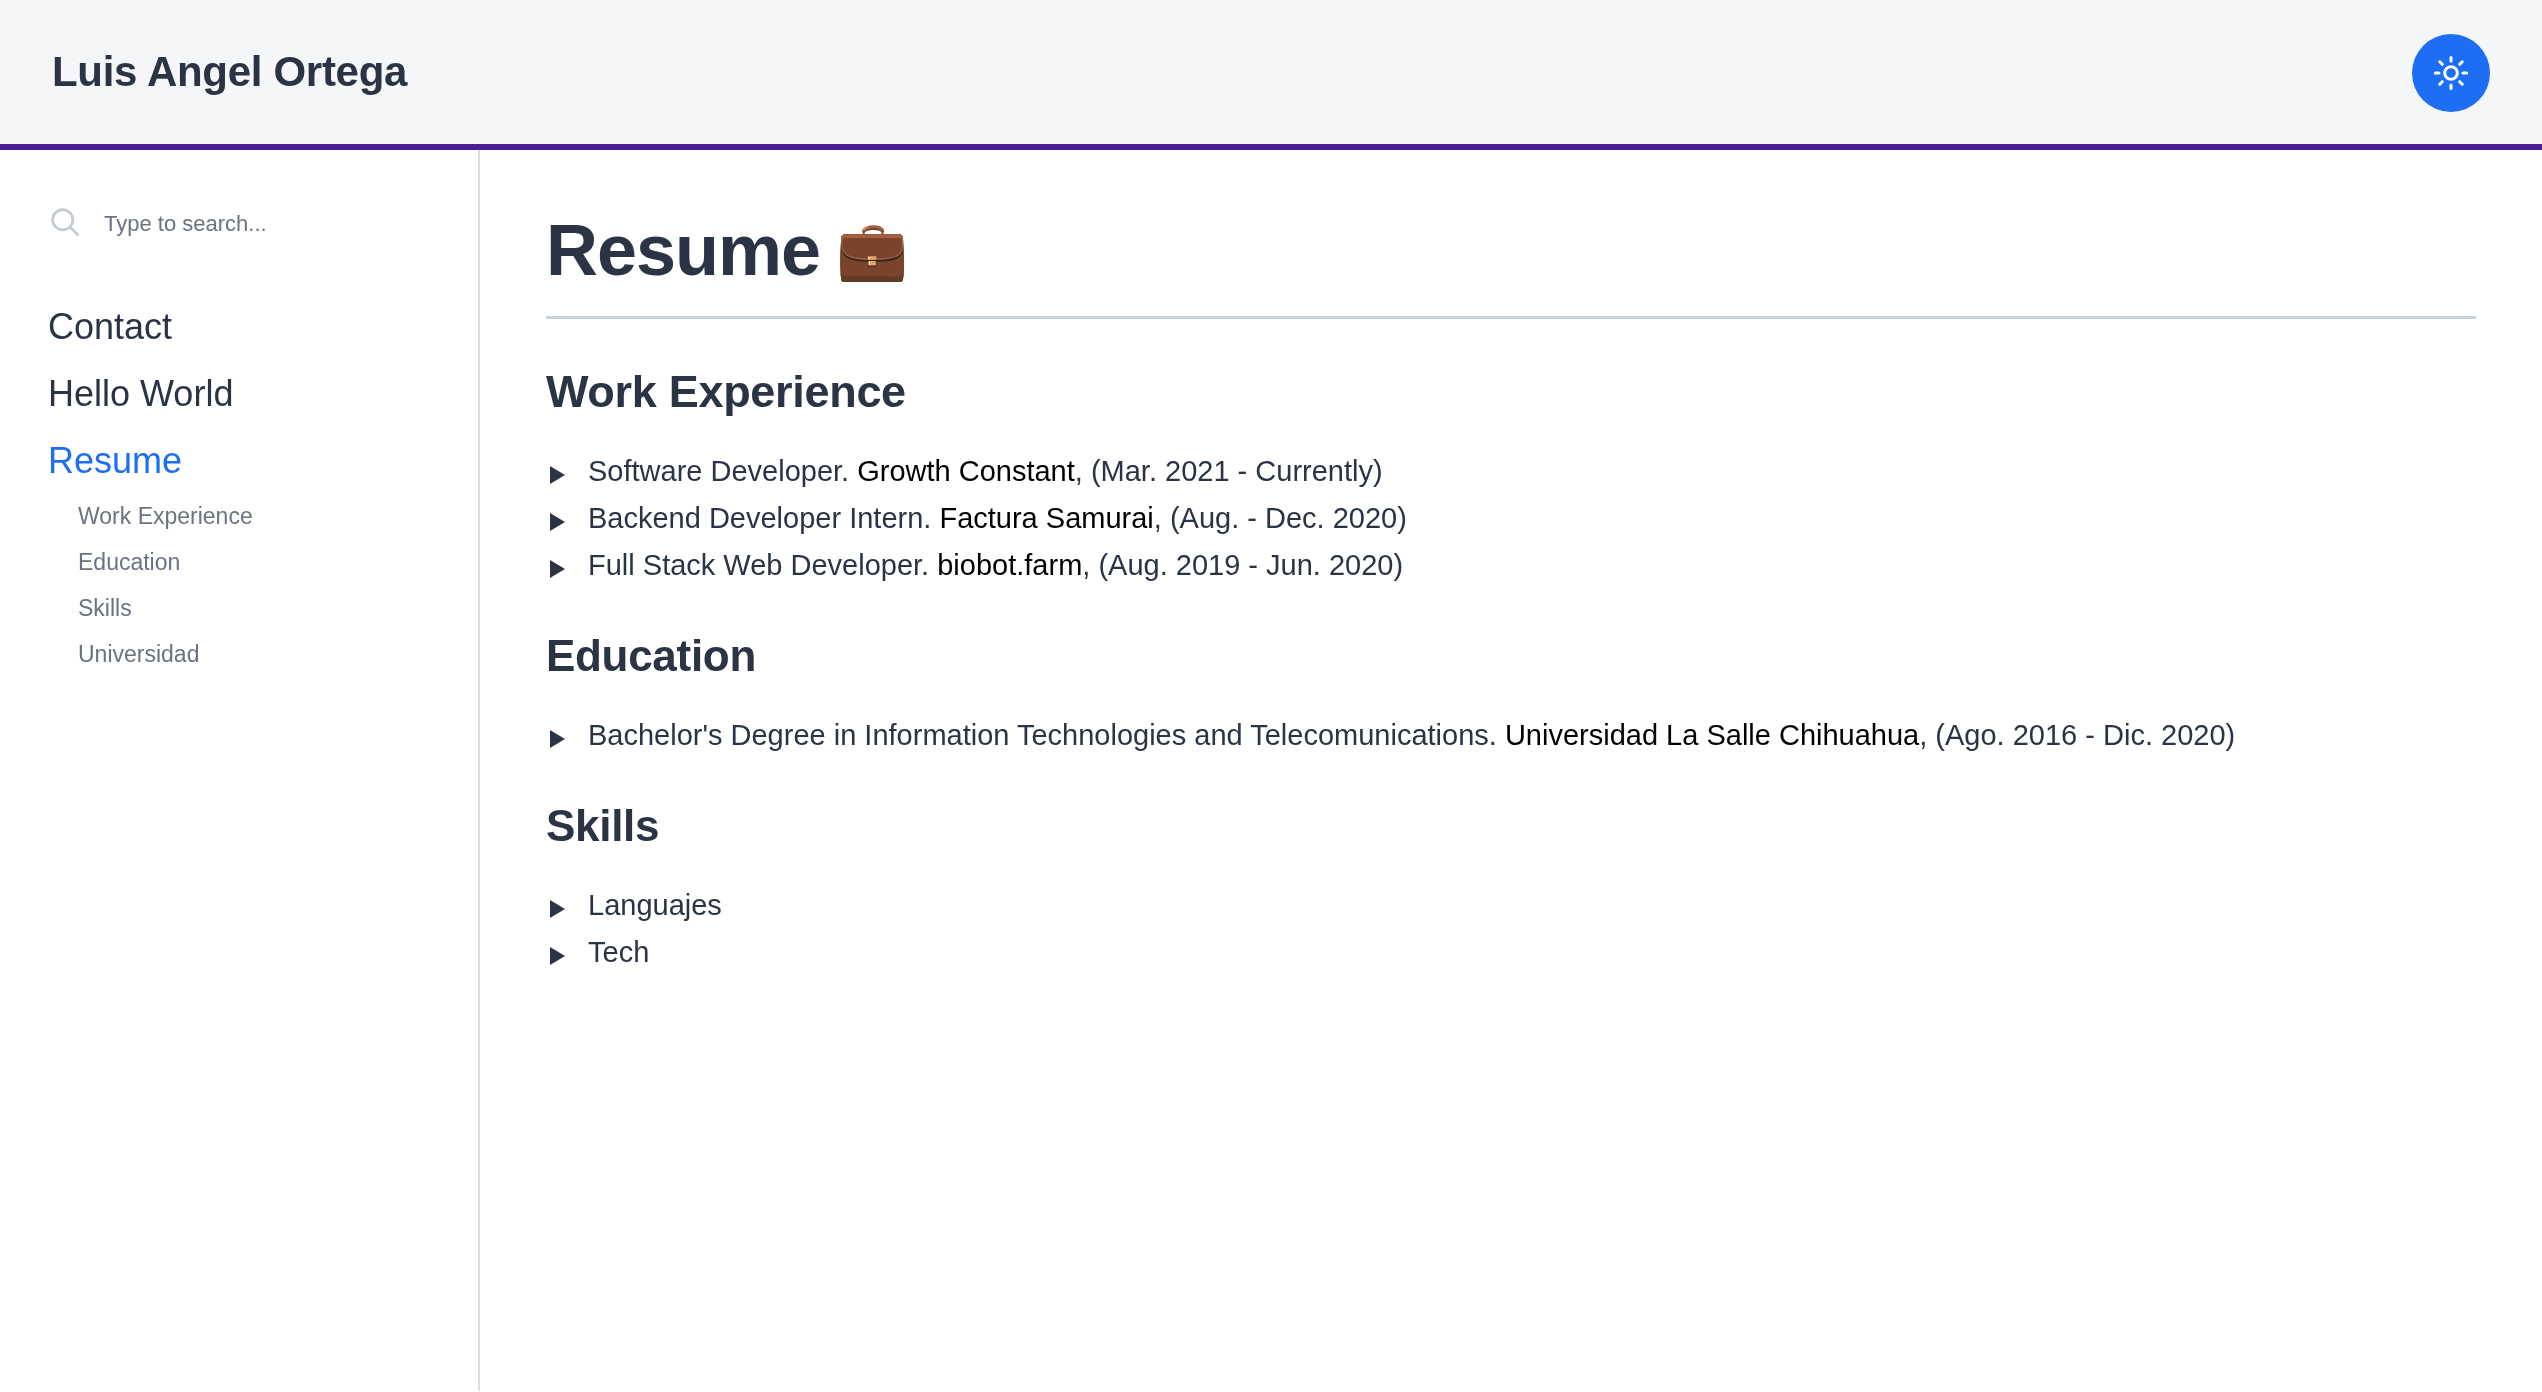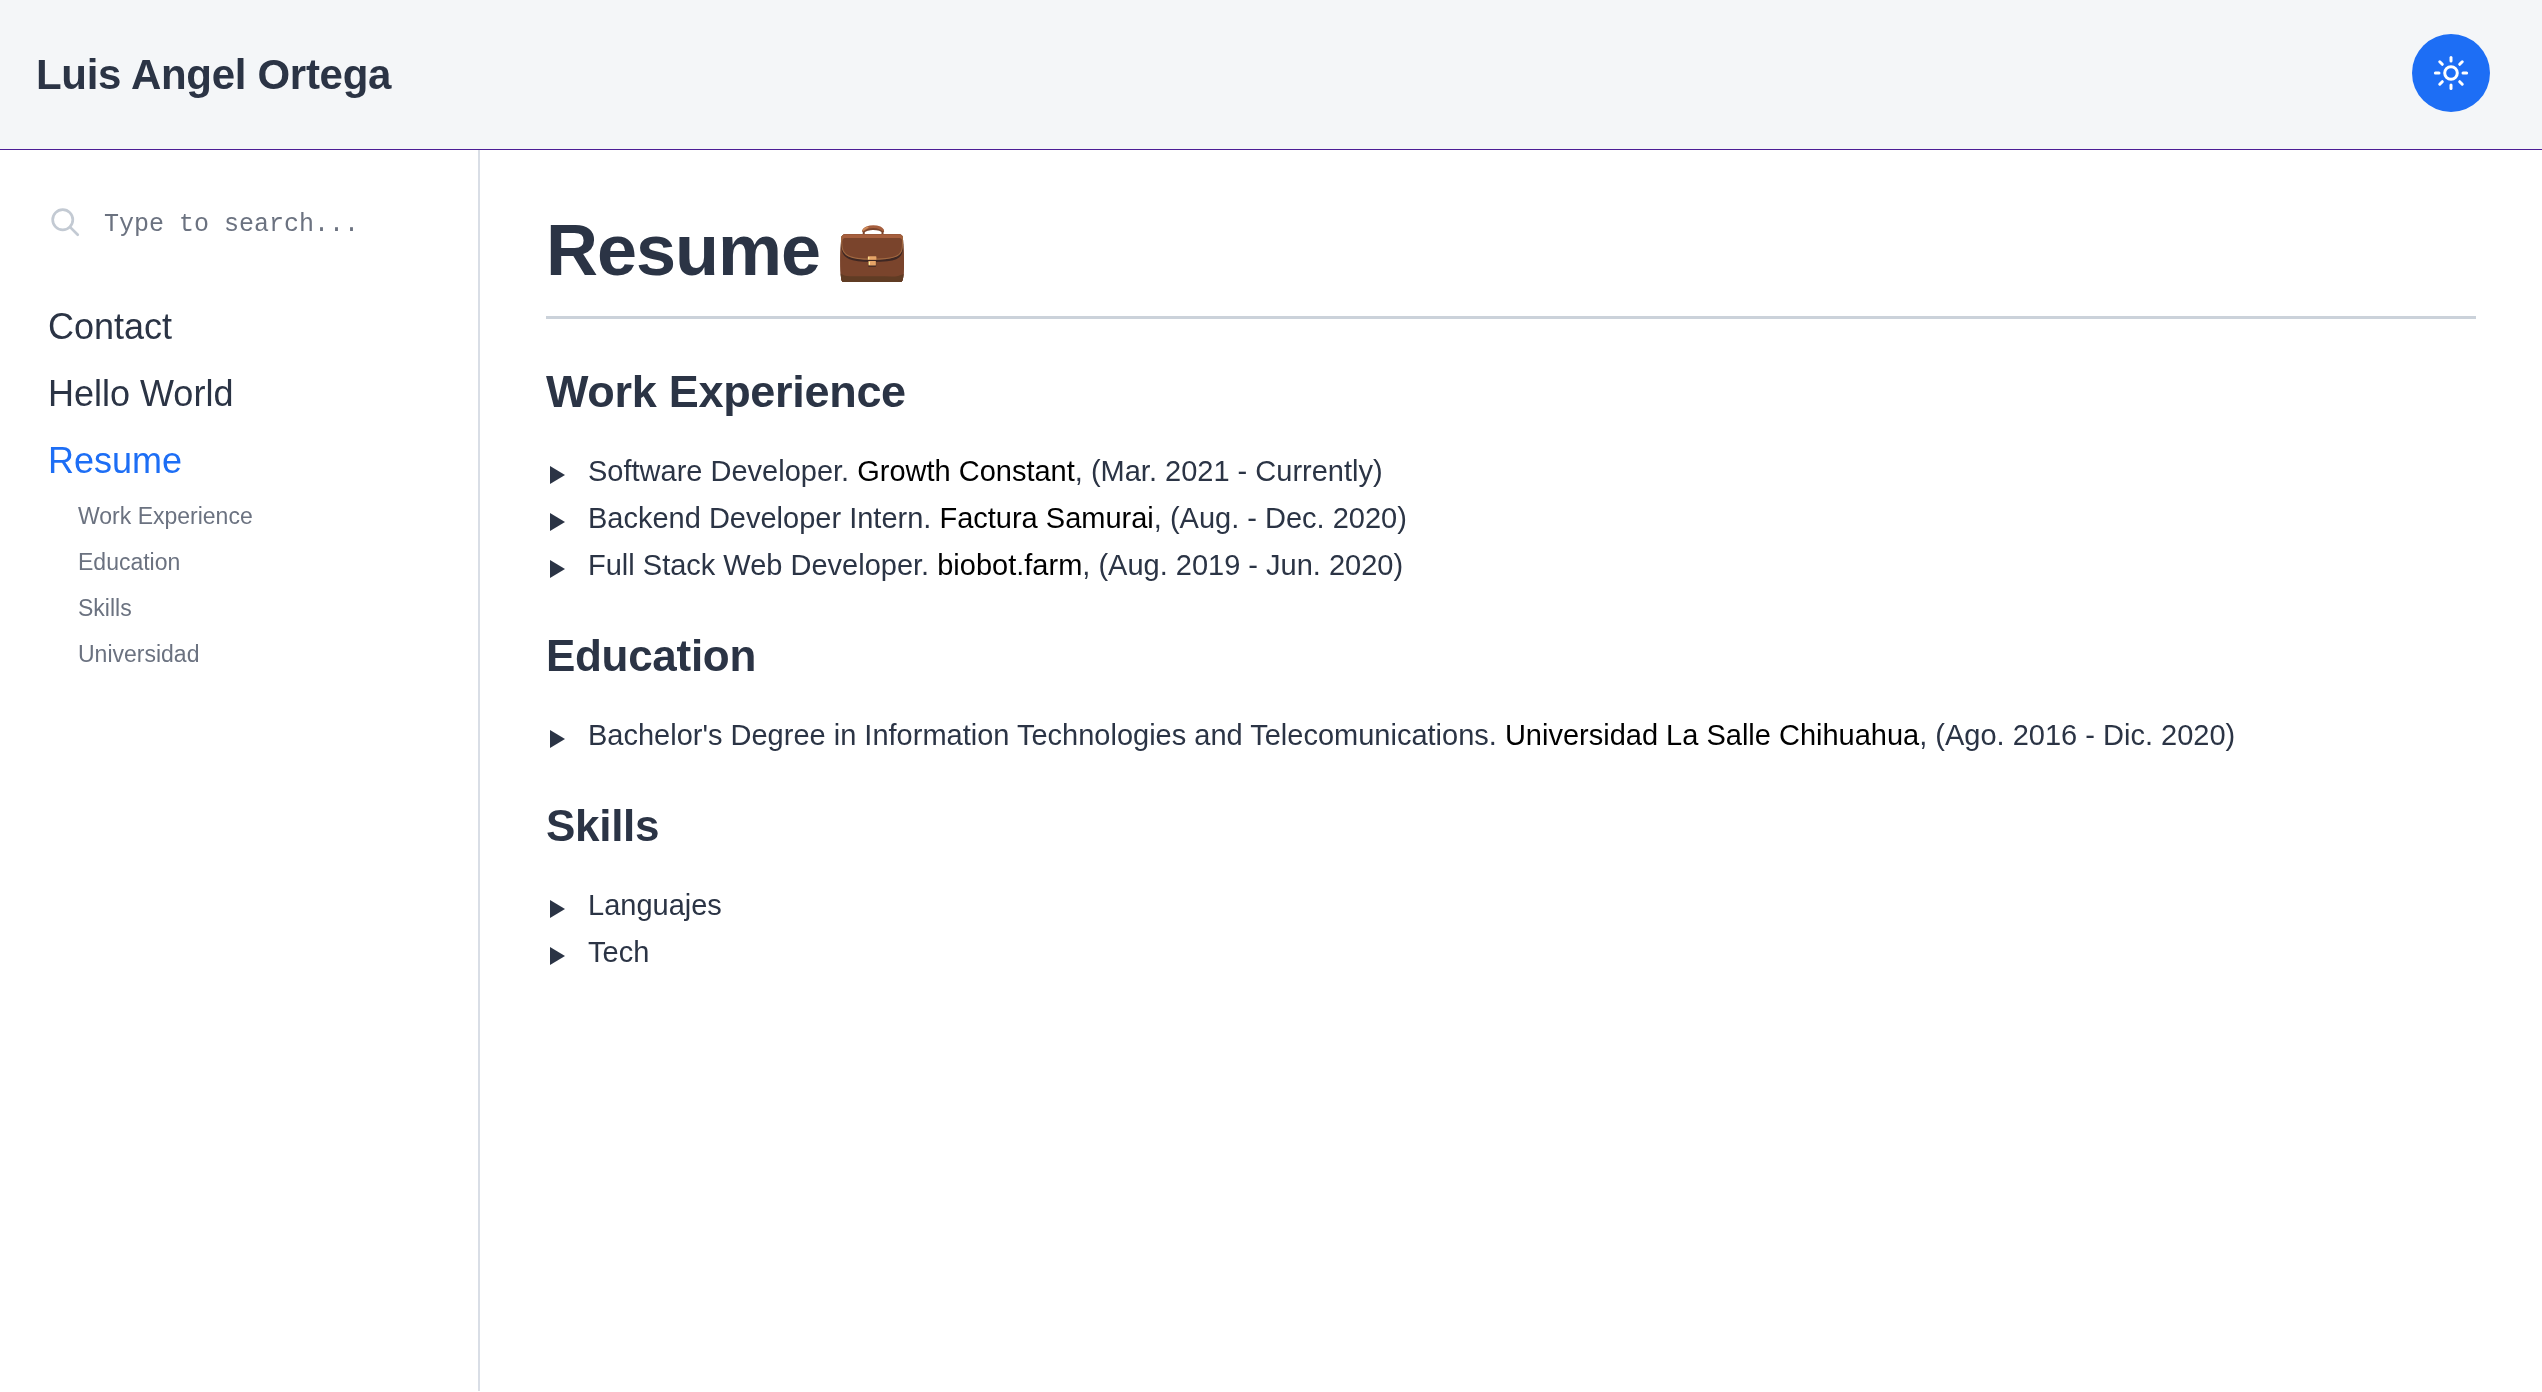--- a/index.html
+++ b/index.html
@@ -13,24 +13,24 @@
     background: #ffffff;
     font-family: "Liberation Sans", "DejaVu Sans", sans-serif;
     -webkit-font-smoothing: antialiased;
   }
 
   
   .topbar {
     position: relative;
     height: 150px;
     background: #f4f6f8;
-    border-bottom: 1px solid #4c1d95;
-    display: flex;
-    align-items: center;
-    padding: 0 36px;
+    border-bottom: 6px solid #4c1d95;
+    display: flex;
+    align-items: center;
+    padding: 0 52px;
   }
   .site-title {
     font-size: 42px;
     font-weight: 600;
     color: #2b3445;
     letter-spacing: -0.3px;
     line-height: 1;
     white-space: nowrap;
   }
   .theme-toggle {
@@ -71,22 +71,22 @@
     gap: 22px;
     padding: 0 48px 0 48px;
     height: 52px;
     margin-bottom: 44px;
   }
   .search-icon { flex: 0 0 auto; display: block; }
   .search-input {
     border: none;
     outline: none;
     background: transparent;
-    font-family: Liberation Mono, monospace;
-    font-size: 25px;
+    font-family: Liberation Sans, sans-serif;
+    font-size: 22px;
     color: #701a75;
     width: 330px;
     padding: 0;
   }
   .search-input::placeholder { color: #6b7280; opacity: 1; }
 
   .nav { list-style: none; margin: 0; padding: 0; }
   .nav-item {
     display: block;
     text-decoration: none;

